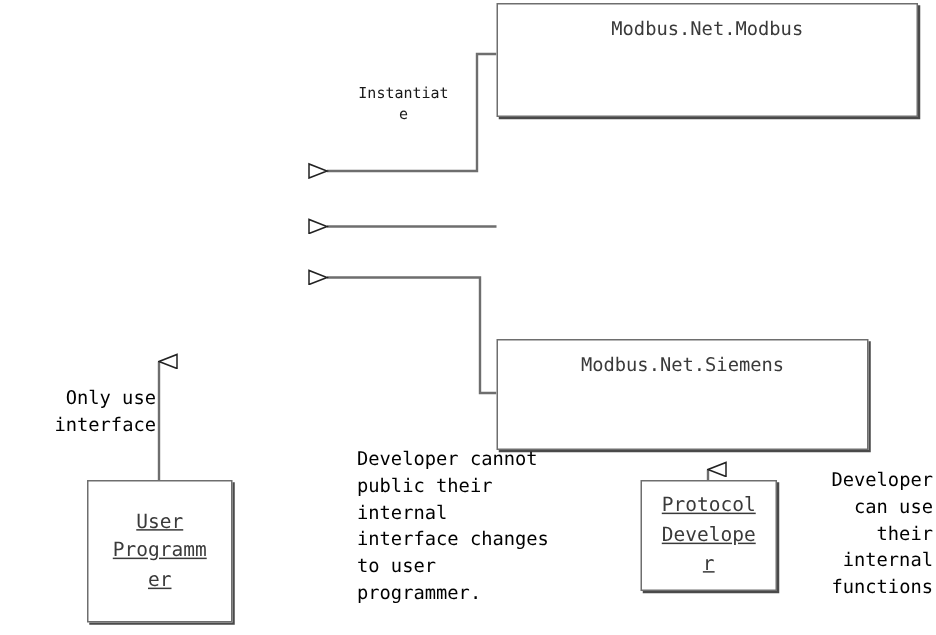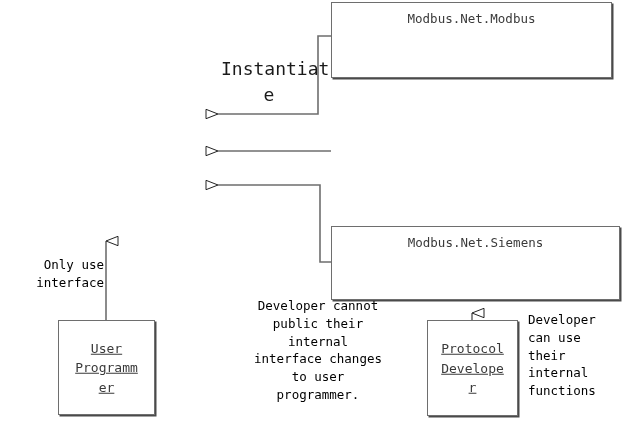--- a/index.html
+++ b/index.html
@@ -97,48 +97,48 @@
       <path d="M 472 320 L 472 313" fill="none" stroke="#6e6e6e" stroke-width="1.6" marker-end="url(#hollow-up)"></path>
     </g>
   </svg>
 
 
   <div class="node-box" style="left:331px; top:2px; width:281px; height:76px;padding-left:48px;">
     <div class="node-label top">Modbus.Net.Modbus</div>
   </div>
 
 
-  <div class="node-box" style="left:331px; top:226px; width:289px; height:74px;">
+  <div class="node-box" style="left:331px; top:226px; width:248px; height:74px;">
     <div class="node-label top">Modbus.Net.Siemens</div>
   </div>
 
   <div class="node-box" style="left:58px; top:320px; width:97px; height:95px;">
     <div class="node-label centered">User
 Programm
 er</div>
   </div>
 
-  <div class="node-box" style="left:427px; top:320px; width:91px; height:96px;">
+  <div class="node-box" style="left:427px; top:320px; width:91px; height:74px;">
     <div class="node-label centered">Protocol
 Develope
 r</div>
   </div>
 
-  <div class="note-text" style="left:221px; top:56px; width:96px; text-align:center; font-size:18px; color:#1a1a1a;">Instantiat
+  <div class="note-text" style="left:221px; top:56px; width:96px; text-align:center; font-size:10px; color:#1a1a1a;">Instantiat
 e</div>
 
   <div class="note-text" style="left:8px; top:256px; width:96px; text-align:right; font-size:12.5px;">Only use
 interface</div>
 
-  <div class="note-text" style="left:238px; top:297px; width:160px; text-align:center; font-size:12.5px;">Developer cannot
+  <div class="note-text" style="left:238px; top:297px; width:160px; text-align:left; font-size:12.5px;">Developer cannot
 public their
 internal
 interface changes
 to user
 programmer.</div>
 
-  <div class="note-text" style="left:528px; top:311px; width:94px; text-align:left; font-size:12.5px;">Developer
+  <div class="note-text" style="left:528px; top:311px; width:94px; text-align:right; font-size:12.5px;">Developer
 can use
 their
 internal
 functions</div>
 
 </div>
 
 </body></html>

